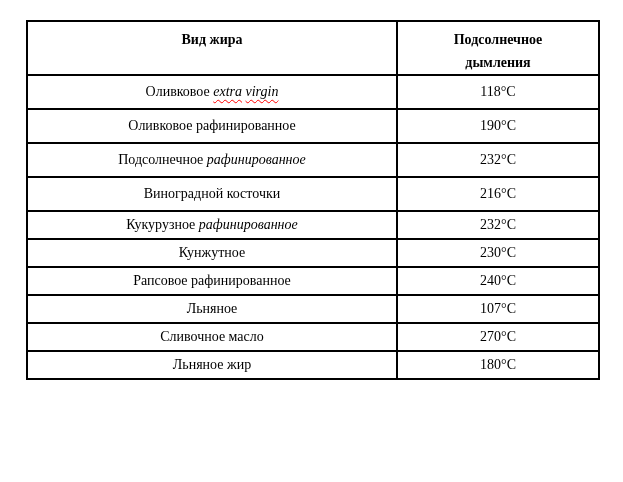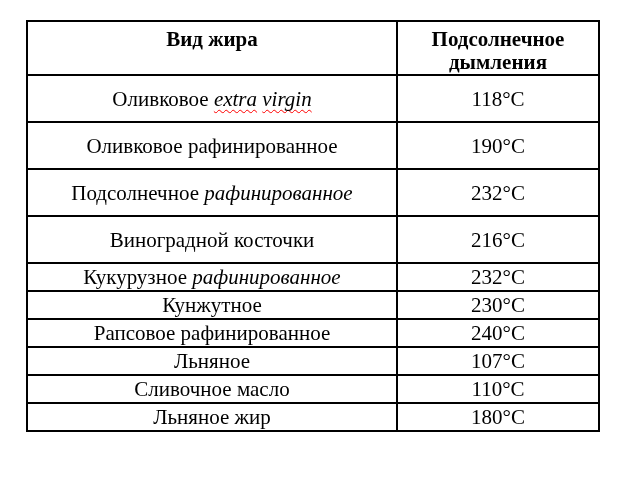--- a/index.html
+++ b/index.html
@@ -22,34 +22,34 @@
     left: 26px;
     top: 20px;
     width: 572px;
     border-collapse: collapse;
     table-layout: fixed;
   }
   .fat-table th,
   .fat-table td {
     border: 2px solid #000000;
     text-align: center;
-    font-size: 21px;
+    font-size: 14px;
     color: #000000;
     overflow: hidden;
   }
   .fat-table thead tr { height: 50px; }
   .fat-table th {
     font-weight: bold;
     vertical-align: top;
     padding-top: 6px;
     line-height: 23px;
   }
   .fat-table th .hline { display: block; }
   .fat-table tbody tr { height: 28px; }
-  .fat-table tbody tr:nth-child(-n+4) { height: 47px; }
+  .fat-table tbody tr:nth-child(-n+4) { height: 34px; }
   .fat-table td { vertical-align: middle; line-height: 22px; }
   .i { font-style: italic; }
   .sq {
     text-decoration-line: underline;
     text-decoration-style: wavy;
     text-decoration-color: #ff0000;
     text-decoration-thickness: 1px;
     text-underline-offset: 3px;
     text-decoration-skip-ink: none;
   }
@@ -102,21 +102,21 @@
         <tr>
           <td><span>Рапсовое рафинированное</span></td>
           <td>240°C</td>
         </tr>
         <tr>
           <td><span>Льняное</span></td>
           <td>107°C</td>
         </tr>
         <tr>
           <td><span>Сливочное масло</span></td>
-          <td>110°C</td>
+          <td>270°C</td>
         </tr>
         <tr>
           <td><span>Льняное жир</span></td>
           <td>180°C</td>
         </tr>
       </tbody>
   </table>
 </div>
 
 </body></html>

